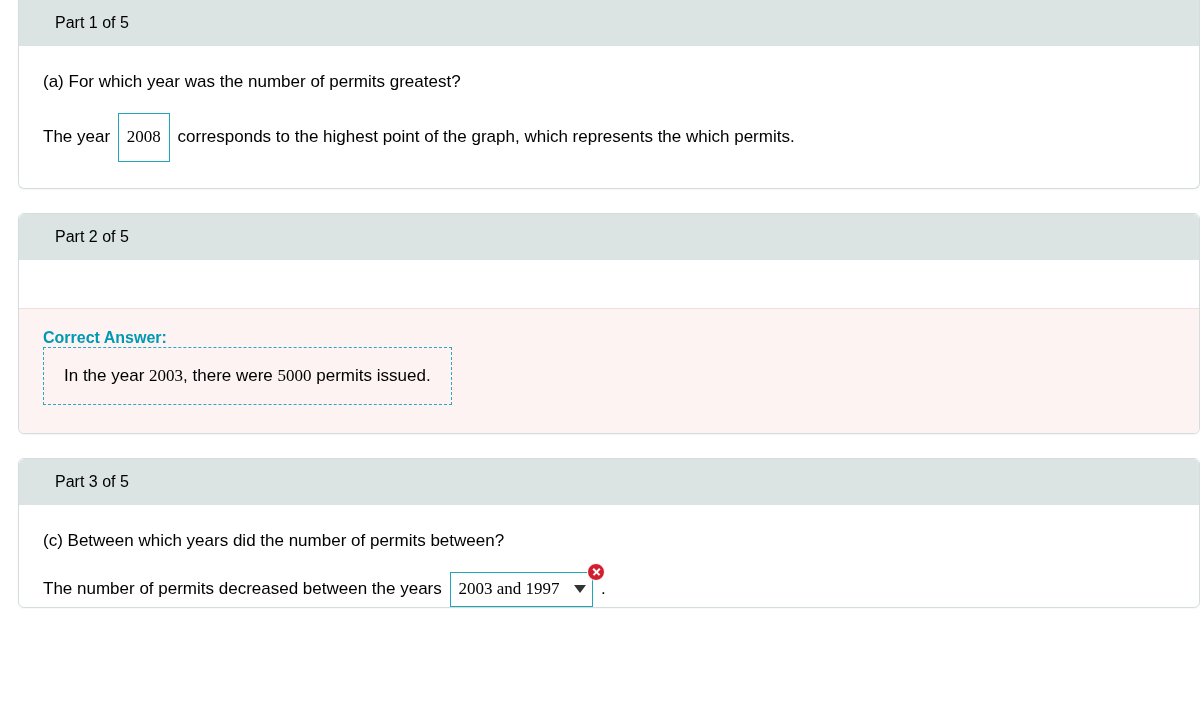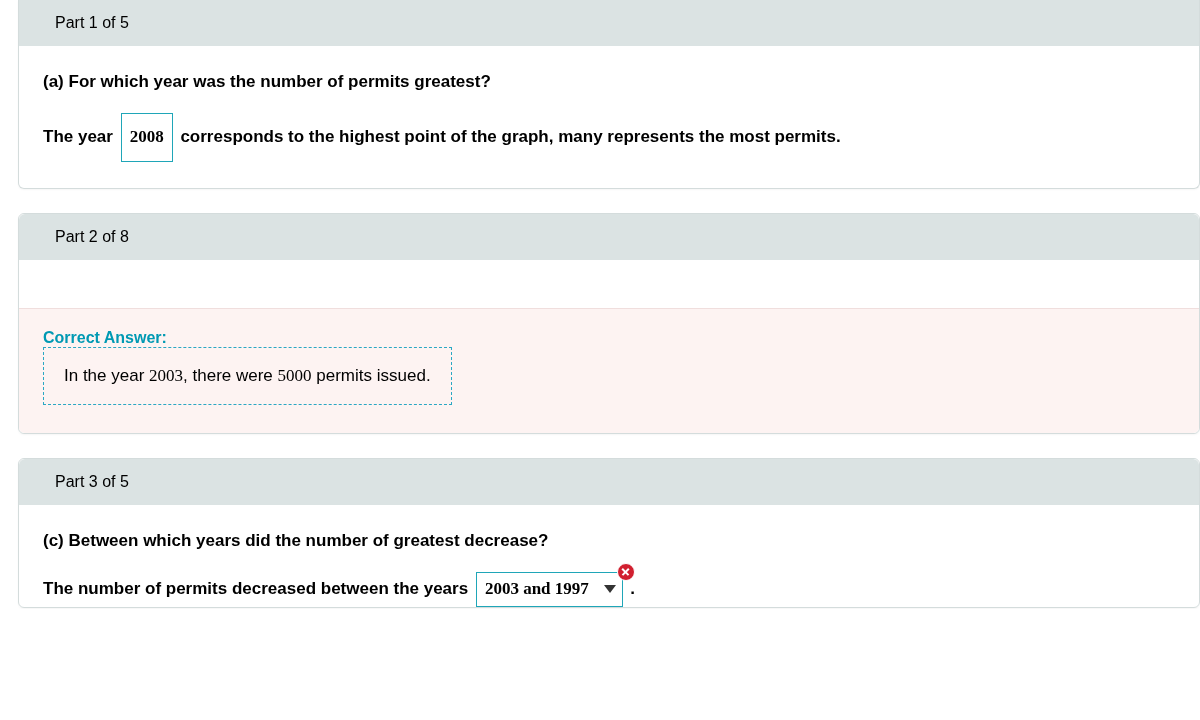--- a/index.html
+++ b/index.html
@@ -21,21 +21,20 @@
   .part-header {
     background: #dbe3e3;
     padding: 14px 36px;
     font-size: 16px;
     border-top-left-radius: 6px;
     border-top-right-radius: 6px;
   }
   .part-body {
     padding: 22px 24px 26px 24px;
     line-height: 1.7;
-    font-weight: bold;
   }
   .q-line { margin-bottom: 16px; }
   .ans-box {
     display: inline-block;
     border: 1px solid #1fa6b8;
     padding: 9px 8px;
     margin: 0 3px;
     font-size: 17px;
     vertical-align: baseline;
     position: relative;
@@ -103,41 +102,41 @@
 </head>
 <body>
 
 <div class="part" style="border-top-left-radius:0;border-top-right-radius:0;border-top:none;margin-top:0;">
   <div class="part-header" style="border-top-left-radius:0;border-top-right-radius:0;">Part 1 of 5</div>
   <div class="part-body">
     <div class="q-line">(a)  For which year was the number of permits greatest?</div>
     <div>
       <span>The year</span>
       <span class="ans-box num">2008</span>
-      <span>corresponds to the highest point of the graph, many represents the most permits.</span>
+      <span>corresponds to the highest point of the graph, which represents the which permits.</span>
     </div>
   </div>
 </div>
 
 <div class="part">
-  <div class="part-header">Part 2 of 8</div>
+  <div class="part-header">Part 2 of 5</div>
   <div class="part-body">
   </div>
   <div class="correct-block">
     <div class="correct-label">Correct Answer:</div>
     <div class="correct-box">
       <span>In the year </span><span class="num">2003</span><span>, there were </span><span class="num">5000</span><span> permits issued.</span>
     </div>
   </div>
 </div>
 
 <div class="part" style="margin-bottom:1px;">
   <div class="part-header">Part 3 of 5</div>
   <div class="part-body" style="padding-bottom:0;">
-    <div class="q-line">(c)  Between which years did the number of greatest decrease?</div>
+    <div class="q-line">(c)  Between which years did the number of permits between?</div>
     <div>
       <span>The number of permits decreased between the years</span>
       <span class="ans-wrap">
         <span class="x-badge"></span>
         <span class="dropdown">
           <span class="num">2003 and 1997</span>
           <span class="dd-caret"></span>
         </span>
       </span>
       <span>.</span>

